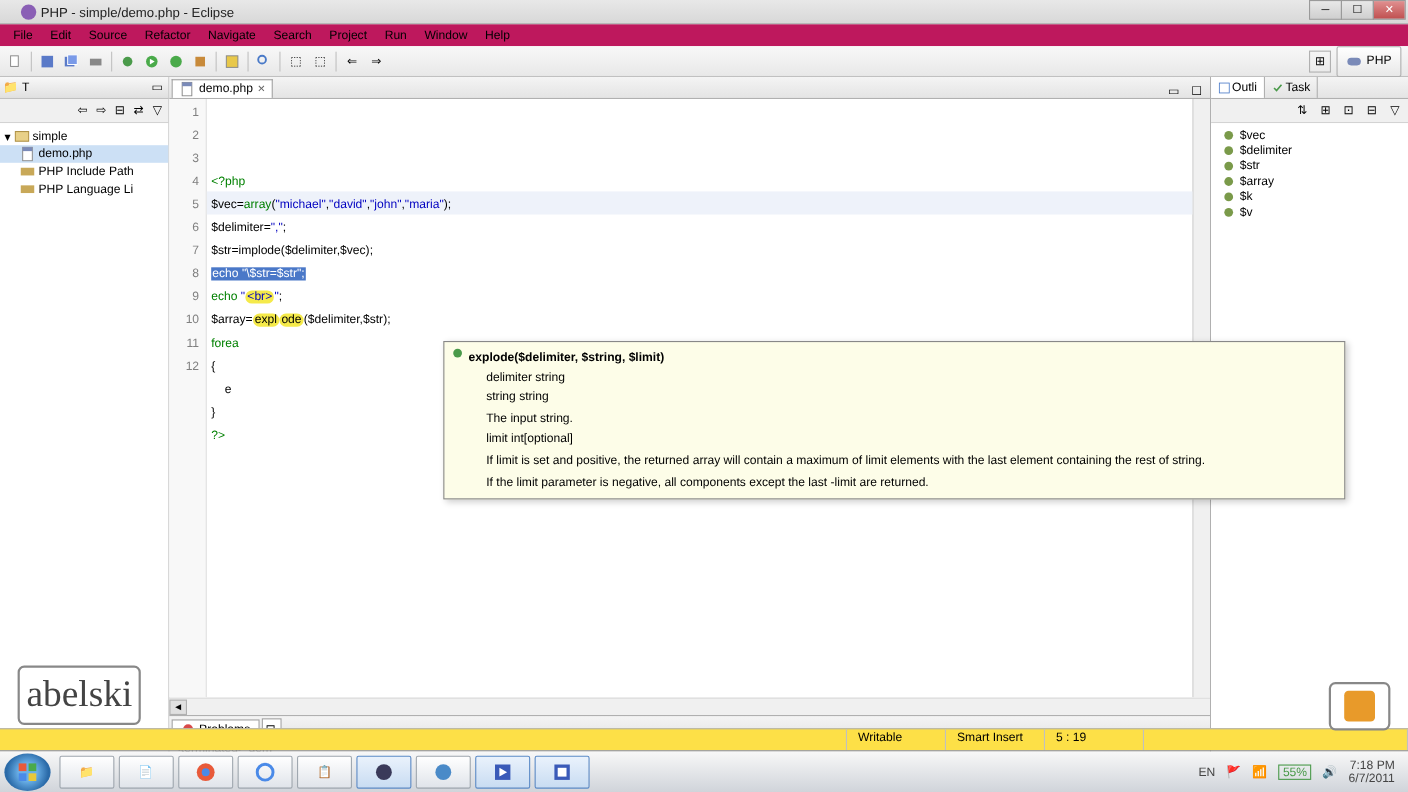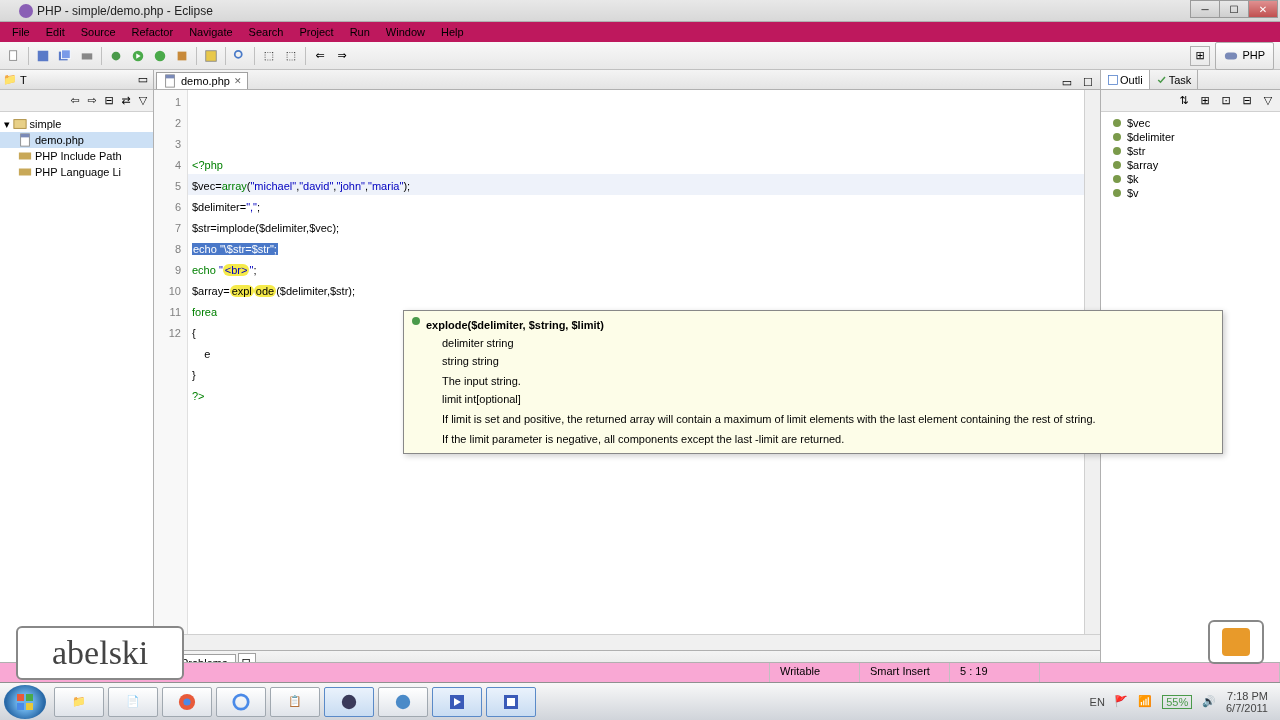--- a/index.html
+++ b/index.html
@@ -57,30 +57,30 @@
 .btab{display:flex;align-items:center;gap:4px;padding:2px 8px;border:1px solid #a0a0a0;background:#fff;margin:2px 0 0 2px}
 .console-line{height:18px;padding:2px 4px;color:#666;border-top:1px solid #e0e0e0}
 .right-panel{width:180px;border-left:1px solid #b0b0b0;display:flex;flex-direction:column}
 .right-tabs{height:20px;background:linear-gradient(#f4f4f4,#e4e4e4);border-bottom:1px solid #b0b0b0;display:flex}
 .rtab{display:flex;align-items:center;gap:1px;padding:2px 6px;border-right:1px solid #b0b0b0}
 .rtab.active{background:#fff}
 .right-tb{height:22px;background:#f0f0f0;border-bottom:1px solid #d0d0d0;display:flex;justify-content:flex-end;align-items:center;gap:1px;padding:0 2px}
 .outline-list{flex:1;background:#fff;padding:4px 0}
 .ol-item{display:flex;align-items:center;gap:6px;padding:1px 12px}
 .ol-dot{width:8px;height:8px;background:#7a9a4a;border-radius:50%}
-.statusbar{position:absolute;bottom:38px;left:0;right:0;height:20px;background:#f9a8d4;border-top:1px solid #b0b0b0;display:flex}
+.statusbar{position:absolute;bottom:38px;left:0;right:0;height:20px;background:#fde047;border-top:1px solid #b0b0b0;display:flex}
 .sb-cell{border-right:1px solid #c0c0c0;padding:2px 10px;min-width:90px}
 .sb-spacer{flex:1}
 .taskbar{position:absolute;bottom:0;left:0;right:0;height:38px;background:linear-gradient(180deg,#f8f8f8,#d0d4da);border-top:1px solid #909090;display:flex;align-items:center;padding:0 4px}
 .start-orb{width:42px;height:34px;border-radius:50%;background:radial-gradient(circle,#6ab0e8 30%,#2a6aa8 70%);margin-right:6px;display:flex;align-items:center;justify-content:center}
 .task-btn{width:50px;height:30px;border:1px solid #a0a8b0;border-radius:2px;margin:0 2px;background:linear-gradient(#fff,#e0e4ea);display:flex;align-items:center;justify-content:center}
 .task-btn.active{border-color:#5a8ac8;background:linear-gradient(#eaf2fc,#c8dcf2)}
 .tray{margin-left:auto;display:flex;align-items:center;gap:10px;padding-right:8px;color:#444}
 .tray-time{text-align:right;line-height:12px;font-size:10px}
-.watermark-l{position:absolute;left:16px;bottom:40px;background:#fff;border:2px solid #888;border-radius:6px;padding:6px 34px;font-size:34px;font-family:Georgia,serif;color:#444}
+.watermark-l{position:absolute;left:16px;bottom:61px;background:#fff;border:2px solid #888;border-radius:6px;padding:6px 6px;font-size:34px;font-family:Georgia,serif;color:#444}
 .watermark-r{position:absolute;right:16px;bottom:56px;background:#fff;border:2px solid #888;border-radius:6px;padding:6px 12px;display:flex;align-items:center;gap:8px}
 .wm-logo{width:28px;height:28px;background:#e89a2a;border-radius:4px}
 .wm-txt{font-size:22px;font-weight:bold;color:#3a5a2a}
 .wm-sub{font-size:10px;color:#666}
 .hscroll{height:16px;background:#f0f0f0;border-top:1px solid #d0d0d0;display:flex;align-items:center}
 .hscroll-btn{width:16px;height:14px;background:#e0e0e0;border:1px solid #b0b0b0;text-align:center;font-size:9px}
 </style>
 </head>
 <body>
 

